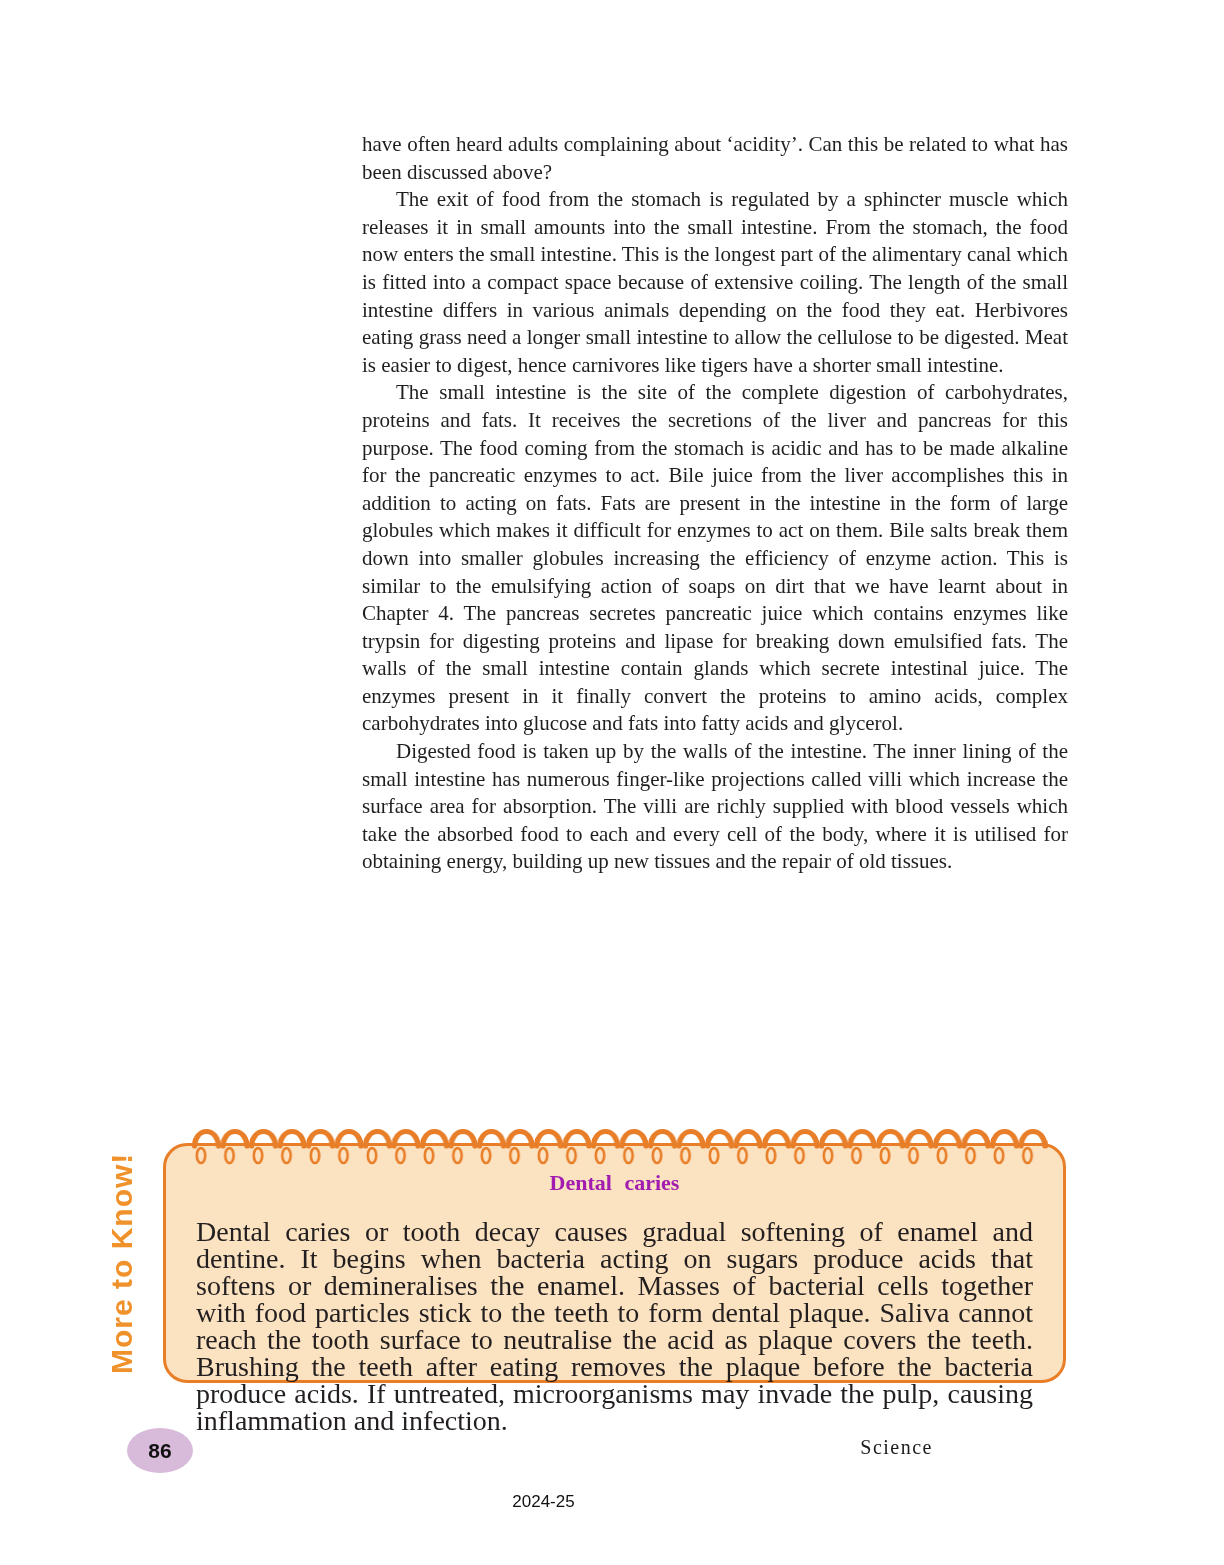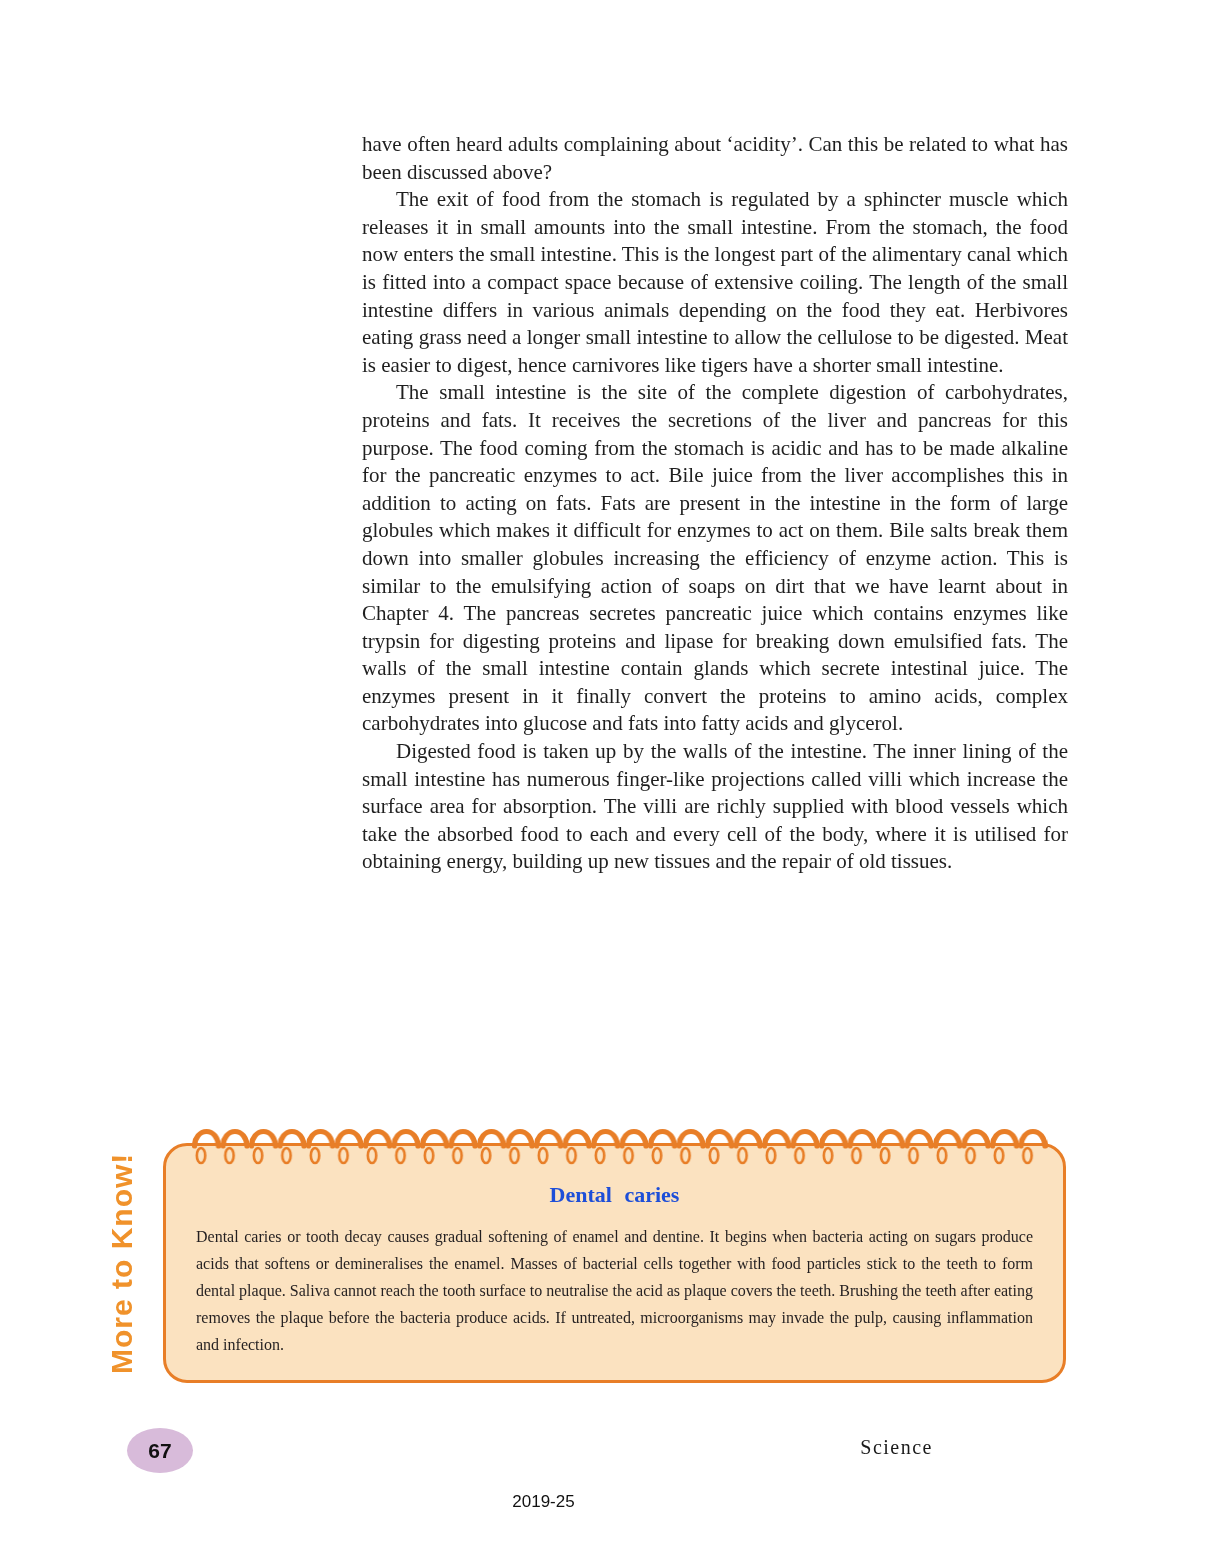--- a/index.html
+++ b/index.html
@@ -40,30 +40,30 @@
     border: 3.5px solid #e87e27;
     border-radius: 24px;
   }
   .coils {
     position: absolute;
     top: -30px;
     left: 26px;
     pointer-events: none;
   }
   .mtk-title {
-    margin-top: 36px;
+    margin-top: 24px;
     text-align: center;
     font-size: 22px;
     font-weight: bold;
     word-spacing: 7px;
-    color: #1d4ed8;
+    color: #a21caf;
   }
   .mtk-body {
-    margin: 15px 30px 0 30px;
-    font-size: 16px;
+    margin: 22px 30px 0 30px;
+    font-size: 28px;
     line-height: 27px;
     text-align: justify;
     color: #231f20;
   }
 
   
   .mtk-label {
     position: absolute;
     left: 96px;
     top: 1143px;
@@ -142,18 +142,18 @@
           <path d="M 2.5 30 A 12 14.5 0 0 1 26.5 30" fill="none" stroke="#e87e27" stroke-width="5.2" stroke-linecap="round"></path>
         </pattern>
       </defs>
       <rect x="0" y="0" width="856" height="52" fill="url(#coil)"></rect>
     </svg>
     <h3 class="mtk-title">Dental caries</h3>
     <p class="mtk-body">Dental caries or tooth decay causes gradual softening of enamel and dentine. It begins when bacteria acting on sugars produce acids that softens or demineralises the enamel. Masses of bacterial cells together with food particles stick to the teeth to form dental plaque. Saliva cannot reach the tooth surface to neutralise the acid as plaque covers the teeth. Brushing the teeth after eating removes the plaque before the bacteria produce acids. If untreated, microorganisms may invade the pulp, causing inflammation and infection.</p>
   </section>
 
   <div class="page-num">
-    <span>67</span>
+    <span>86</span>
   </div>
   <div class="book-title">Science</div>
-  <div class="edition">2019-25</div>
+  <div class="edition">2024-25</div>
 
 </div>
 
 </body></html>

